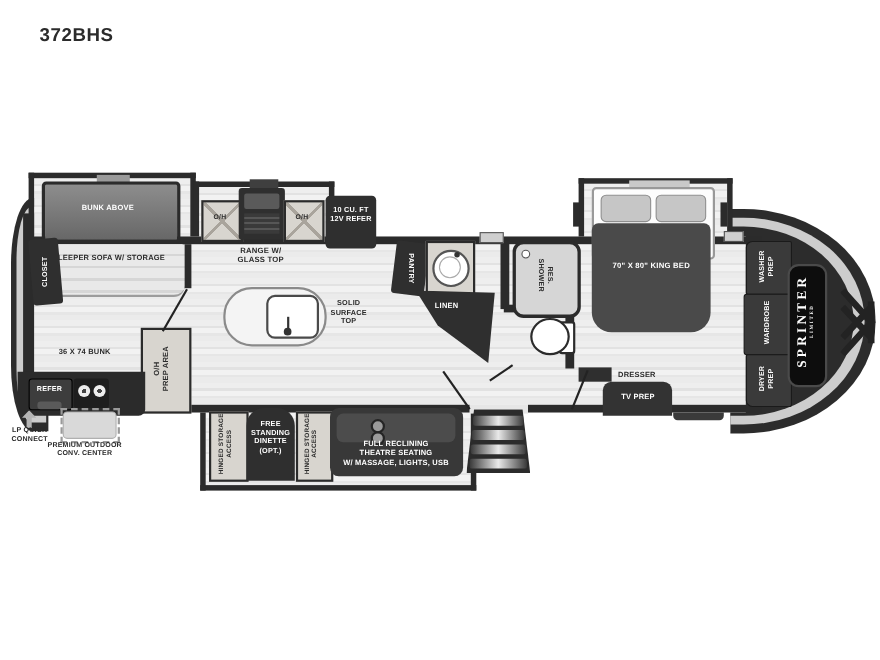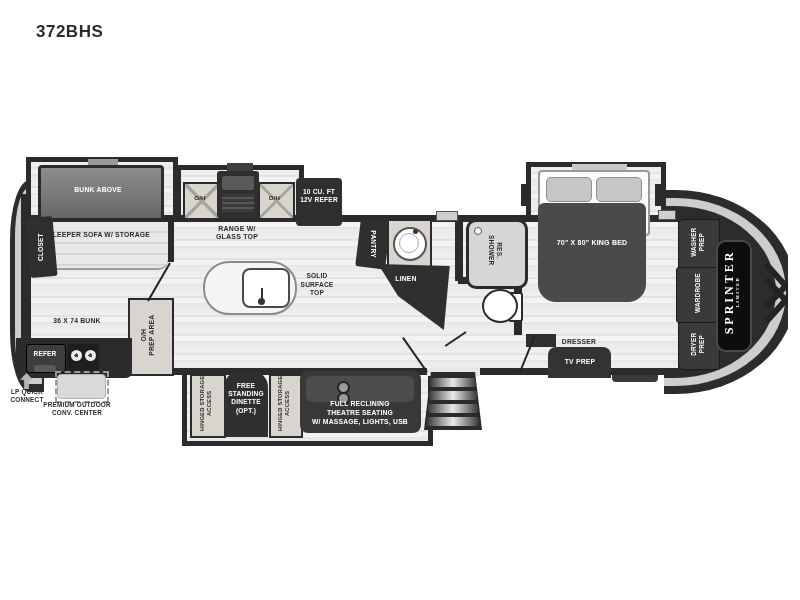--- a/index.html
+++ b/index.html
@@ -1,17 +1,17 @@
 <!DOCTYPE html>
 <html><head>
 <meta charset="utf-8">
 <style>
   html,body{margin:0;padding:0;background:#fff;}
   #plan{position:relative;width:788px;height:600px;background:#fff;overflow:hidden;
-        font-family:"Liberation Sans",sans-serif;}
+        font-family:"Liberation Sans",sans-serif;padding-left:11px;}
   .abs{position:absolute;}
   .floor{background:
      repeating-linear-gradient(180deg,#eeeeee 0 5px,#e2e2e2 5px 7px,#f2f2f2 7px 12px,#e6e6e6 12px 14px,#ebebeb 14px 19px);}
   .wall{background:#2b2b2b;}
   .slide{border:5px solid #2b2b2b;border-bottom:none;}
   .slide-b{border:5px solid #2b2b2b;border-top:none;}
   .tan{background:#d8d5cf;border:2px solid #2b2b2b;}
   .xpat{background-image:
      linear-gradient(45deg,transparent 47%,#a9a49c 47% 53%,transparent 53%),
      linear-gradient(-45deg,transparent 47%,#a9a49c 47% 53%,transparent 53%);}

